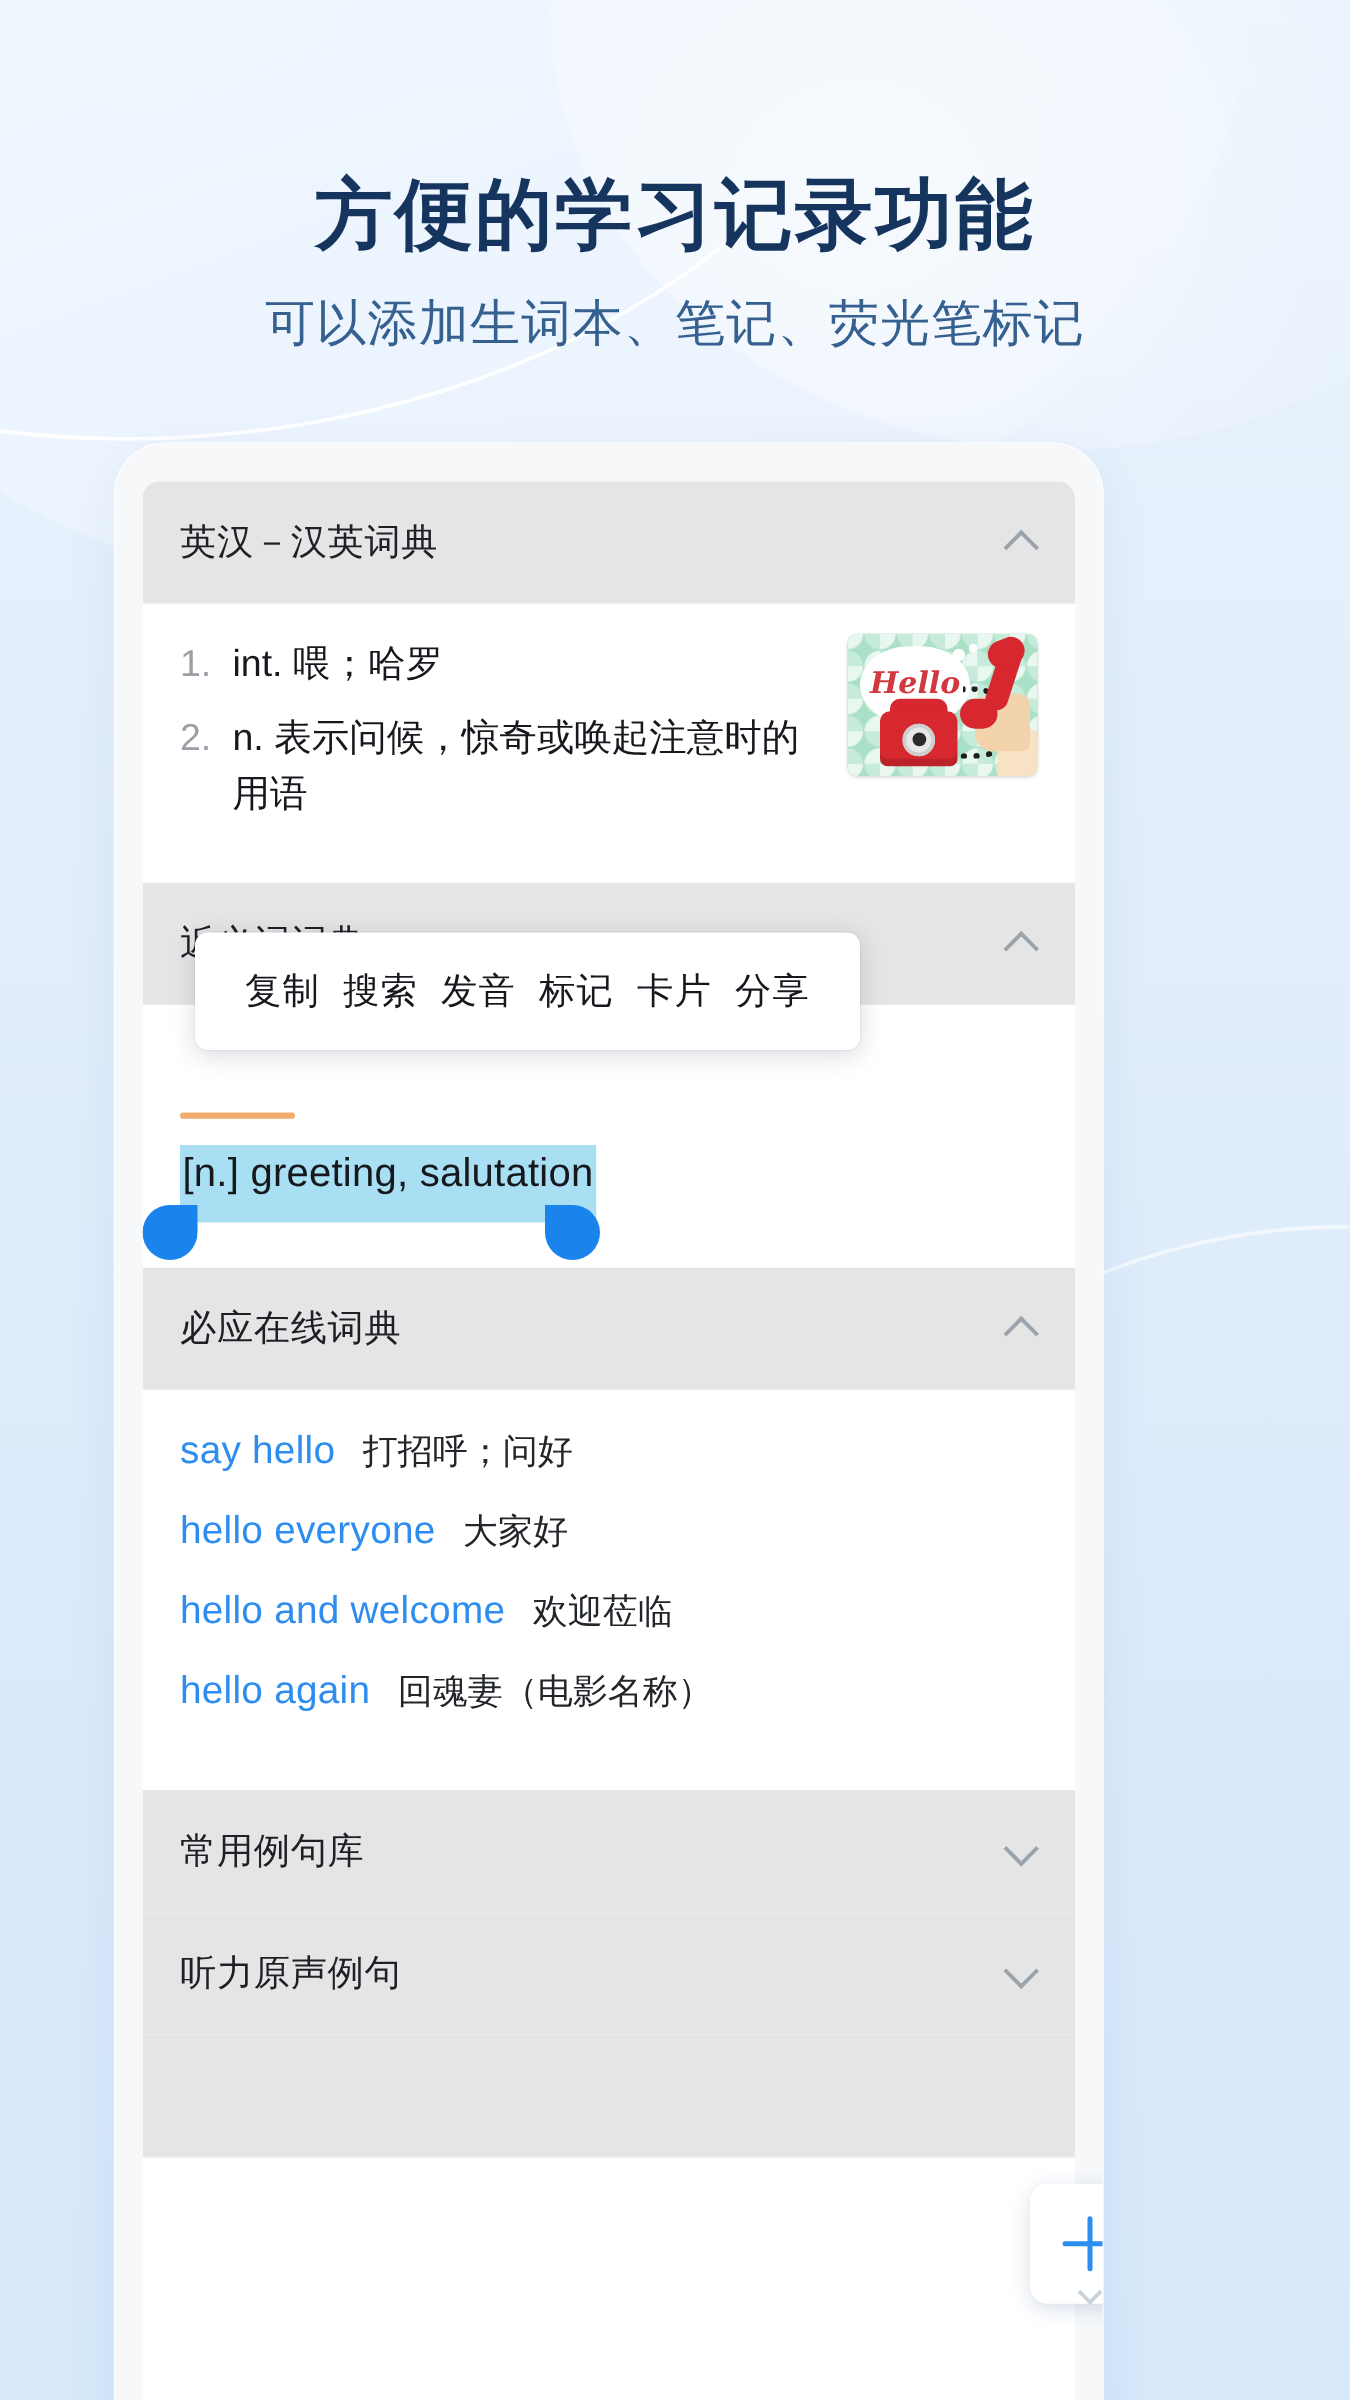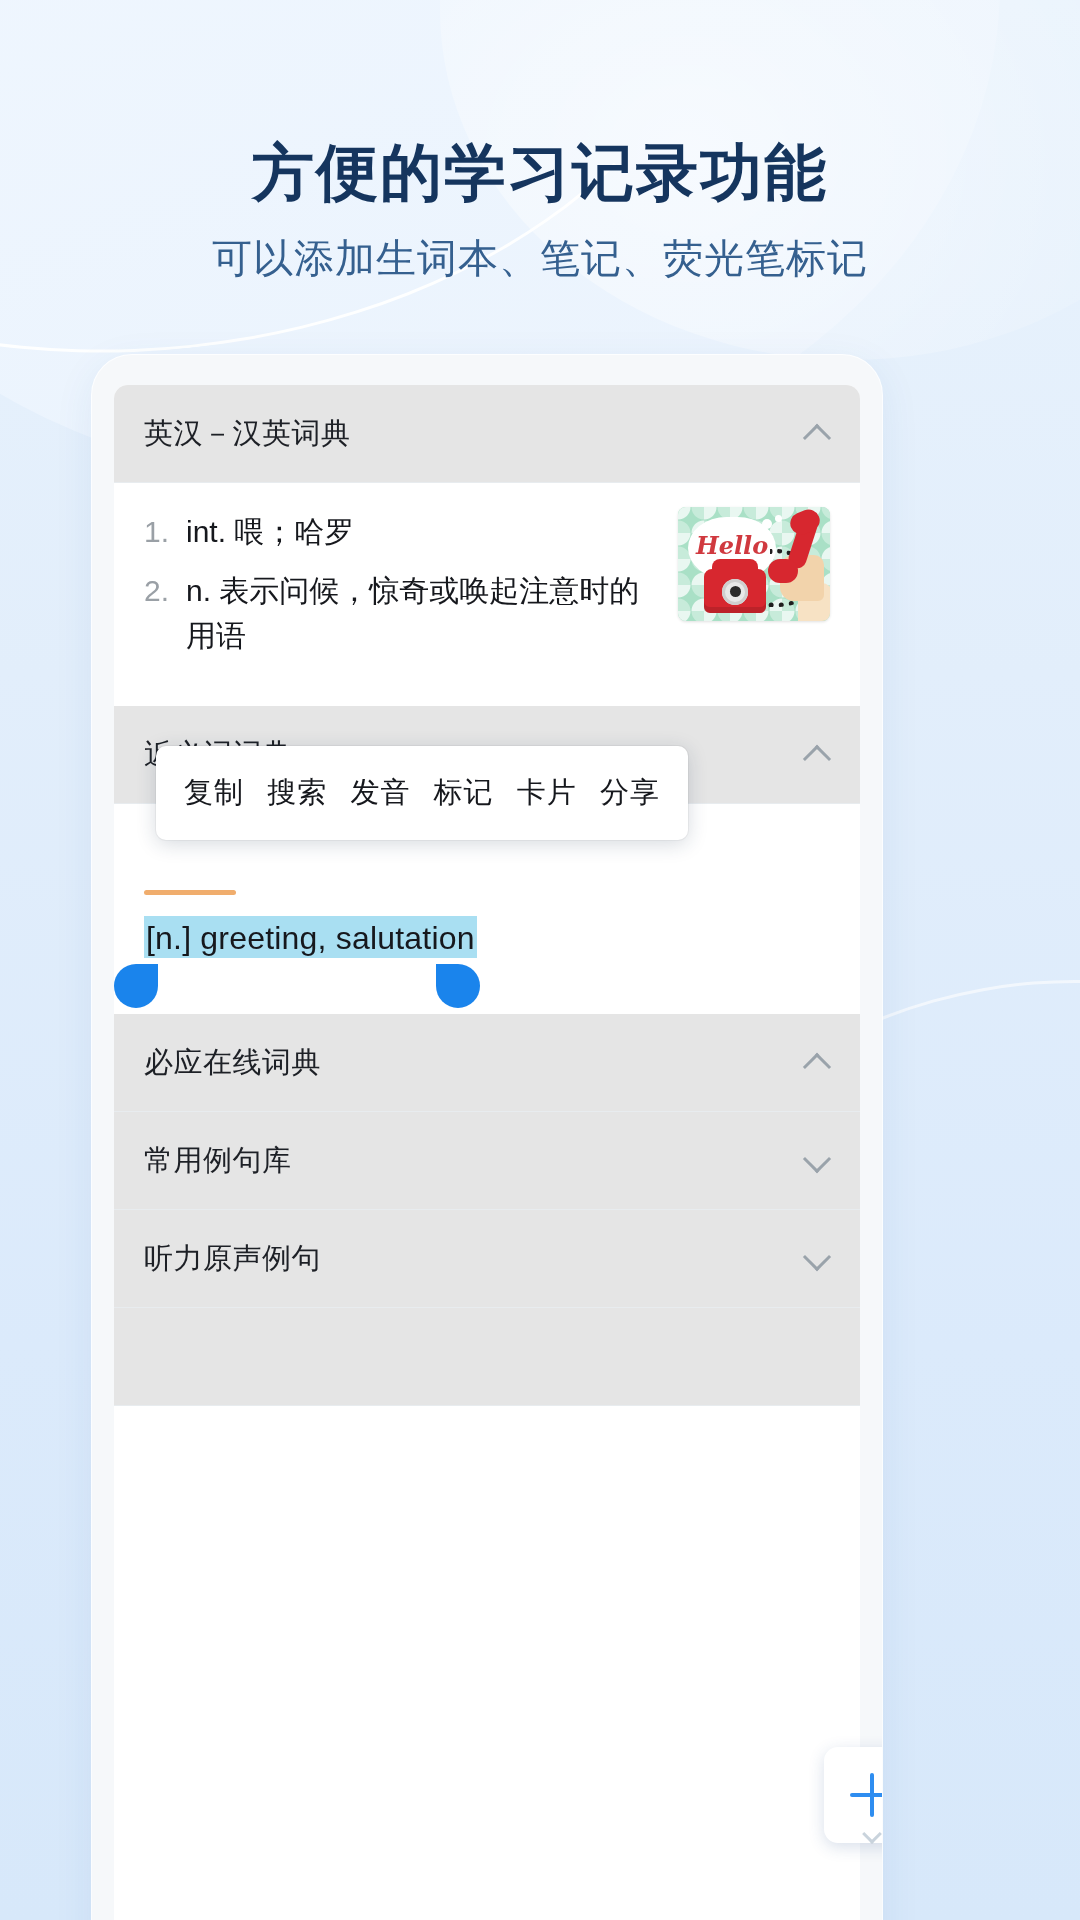--- a/index.html
+++ b/index.html
@@ -143,21 +143,21 @@
   .syn-body { background:#fff; position:relative; min-height:210px; }
   .syn-tab-underline {
     position:absolute; left:30px; top:86px;
     width:92px; height:5px; border-radius:3px;
     background:#f0ad6d;
   }
   .syn-line {
     position:absolute; left:30px; top:112px;
     font-size:32px; color:#16181d;
     background:#a9dff2;
-    padding:2px 2px 0 2px;
+    padding:2px 2px 20px 2px;
     line-height:1.25;
     letter-spacing:.2px;
   }
   .handle {
     position:absolute;
     width:44px; height:44px;
     background:#1a84ec;
     border-radius:0 0 22px 22px;
   }
   .handle.left  { left:0px;   top:160px; border-radius:22px 0 22px 22px; }
@@ -166,21 +166,21 @@
   
   .ctx-menu {
     position:absolute;
     left:42px; top:-58px;
     width:532px; height:94px;
     background:#ffffff;
     border-radius:10px;
     box-shadow:0 4px 20px rgba(30,50,80,.18), 0 0 0 1px rgba(0,0,0,.04);
     display:flex; align-items:center;
     justify-content:space-between;
-    padding:0 28px;
+    padding:0 40px;
     z-index:20;
   }
   .ctx-item { font-size:29px; color:#16181d; letter-spacing:1px; }
 
   
   .phr-body { background:#fff; padding:30px 30px 34px; }
   .phr-row {
     display:flex; align-items:baseline;
     margin-bottom:26px;
   }
@@ -364,20 +364,38 @@
       <div class="syn-tab-underline"></div>
       <div class="syn-line">[n.] greeting, salutation</div>
       <div class="handle left"></div>
       <div class="handle right"></div>
     </div>
 
     <div class="sec-head">
       <span class="label">必应在线词典</span>
       <span class="chev"></span>
     </div>
+    <div class="phr-body">
+      <div class="phr-row">
+        <span class="phr-en">say hello</span>
+        <span class="phr-cn">打招呼；问好</span>
+      </div>
+      <div class="phr-row">
+        <span class="phr-en">hello everyone</span>
+        <span class="phr-cn">大家好</span>
+      </div>
+      <div class="phr-row">
+        <span class="phr-en">hello and welcome</span>
+        <span class="phr-cn">欢迎莅临</span>
+      </div>
+      <div class="phr-row">
+        <span class="phr-en">hello again</span>
+        <span class="phr-cn">回魂妻（电影名称）</span>
+      </div>
+    </div>
 
     <div class="sec-head">
       <span class="label">常用例句库</span>
       <span class="chev down"></span>
     </div>
     <div class="sec-head">
       <span class="label">听力原声例句</span>
       <span class="chev down"></span>
     </div>
     <div class="sec-head">

